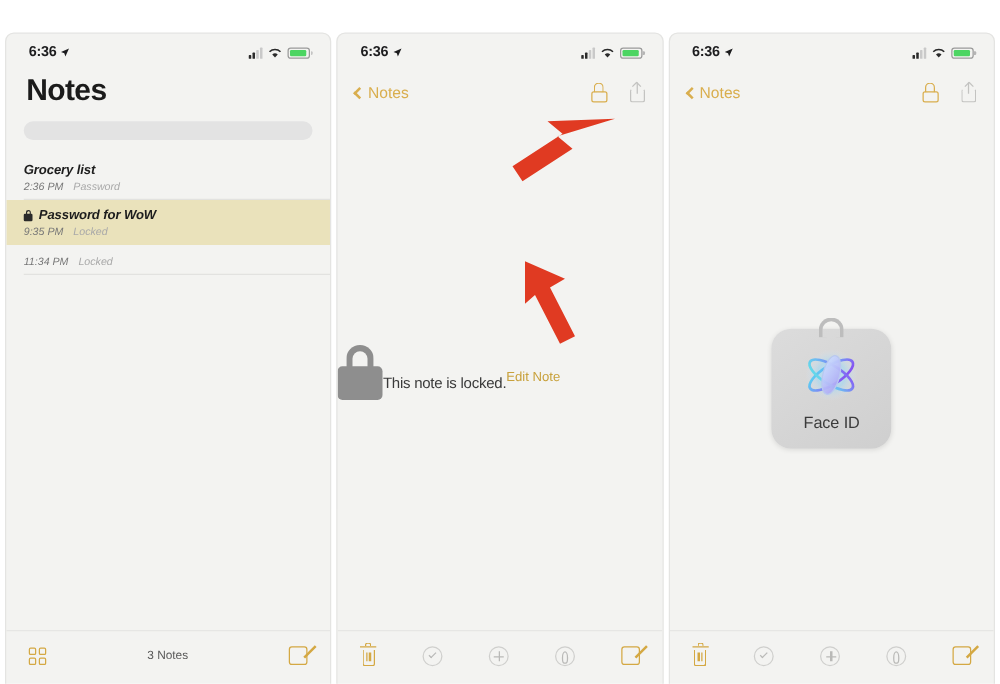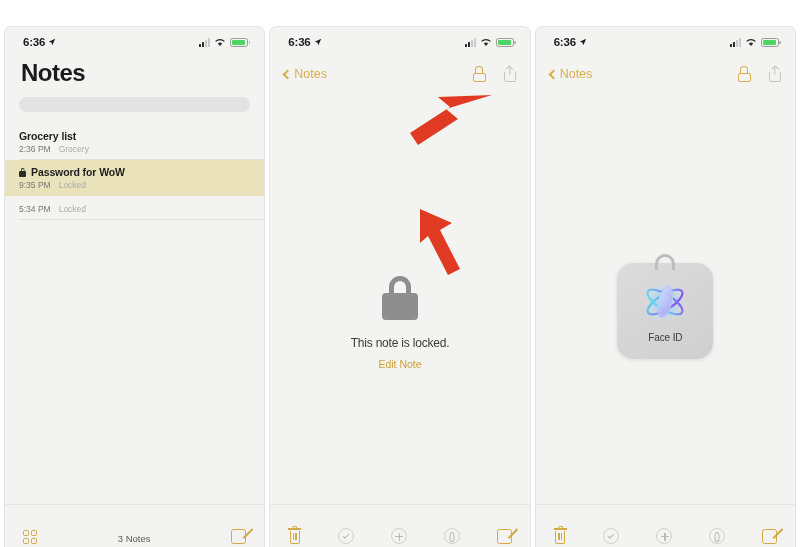--- a/index.html
+++ b/index.html
@@ -130,20 +130,21 @@
     color: #1b1b1b; letter-spacing: -0.5px;
     padding: 2px 0 10px 16px;
   }
   .searchbar {
     height: 15px; margin: 0 14px 12px 14px;
     background: #e3e3e3; border-radius: 8px;
   }
   .note-row {
     padding: 6px 14px 6px 14px;
     position: relative;
+    font-style: italic;
   }
   .note-row.sel { background: #eae2bb; }
   .note-row .sep {
     position: absolute; left: 14px; right: 0; bottom: 0;
     height: 1px; background: #e2e2e0;
   }
   .note-row.sel .sep { background: transparent; }
   .nr-title {
     font-size: 10.5px; font-weight: bold; color: #1d1d1d;
     display: flex; align-items: center; gap: 5px;
@@ -164,21 +165,21 @@
     border: 1.2px solid #2b2b2b; border-bottom: none; border-radius: 3px 3px 0 0;
   }
   .lock-mini .b {
     position: absolute; bottom: 0; left: 0; width: 7px; height: 5.5px;
     background: #2b2b2b; border-radius: 1px;
   }
 
   
   .locked-wrap {
     position: absolute; left: 0; right: 0; top: 185px;
-    display: flex; flex-direction: column; align-items: center;
+    display: flex; align-items: center;
   }
   .big-lock { width: 36px; height: 44px; position: relative; }
   .big-lock .s {
     position: absolute; left: 50%; top: 0; transform: translateX(-50%);
     width: 22px; height: 22px;
     border: 5px solid #8e8e8e; border-bottom: none;
     border-radius: 11px 11px 0 0;
   }
   .big-lock .b {
     position: absolute; bottom: 0; left: 0;
@@ -198,26 +199,26 @@
     display: flex; flex-direction: column; align-items: center; justify-content: center;
     box-shadow: 0 1px 4px rgba(0,0,0,.10);
   }
   .faceid-hud .shackle {
     position: absolute; top: -9px; left: 50%; transform: translateX(-50%);
     width: 20px; height: 16px;
     border: 3px solid #bdbdbd; border-bottom: none; border-radius: 10px 10px 0 0;
     z-index: -1;
   }
   .faceid-glyph { width: 50px; height: 50px; margin-top: -2px; }
-  .faceid-label { font-size: 10px; color: #3b3b3b; margin-top: 5px; letter-spacing: -0.1px; }
+  .faceid-label { font-size: 13px; color: #3b3b3b; margin-top: 5px; letter-spacing: -0.1px; }
 
   
   .toolbar {
     flex: 0 0 auto; height: 40px;
-    display: flex; align-items: flex-end; justify-content: space-between;
+    display: flex; align-items: center; justify-content: space-between;
     padding: 0 18px;
     border-top: 1px solid #e6e6e4;
   }
   .tb-count { font-size: 9.5px; color: #5b5b5b; }
   .icon-grid { width: 14px; height: 14px; display: grid; grid-template-columns: 1fr 1fr; gap: 2px; }
   .icon-grid i { display: block; border: 1.5px solid #d4a843; border-radius: 1.5px; }
   .icon-compose { width: 15px; height: 15px; position: relative; }
   .icon-compose .sq {
     position: absolute; inset: 0; border: 1.5px solid #d4a843; border-radius: 2.5px;
   }
@@ -298,21 +299,21 @@
 
 
     <div class="body">
       <div class="bigtitle">Notes</div>
       <div class="searchbar" placeholder=""></div>
 
       <div class="note-row">
         <div class="nr-title">Grocery list</div>
         <div class="nr-sub">
           <span class="tm">2:36 PM</span>
-          <span class="pv">Grocery</span>
+          <span class="pv">Password</span>
         </div>
         <div class="sep"></div>
       </div>
 
       <div class="note-row sel">
         <div class="nr-title">
           <span class="lock-mini">
               <span class="s"></span>
               <span class="b"></span>
             </span>
@@ -320,21 +321,21 @@
         </div>
         <div class="nr-sub">
           <span class="tm">9:35 PM</span>
           <span class="pv">Locked</span>
         </div>
         <div class="sep"></div>
       </div>
 
       <div class="note-row">
         <div class="nr-sub">
-          <span class="tm">5:34 PM</span>
+          <span class="tm">11:34 PM</span>
           <span class="pv">Locked</span>
         </div>
         <div class="sep"></div>
       </div>
     </div>
 
     <div class="toolbar">
       <span class="icon-grid">
           <i></i>
           <i></i>

